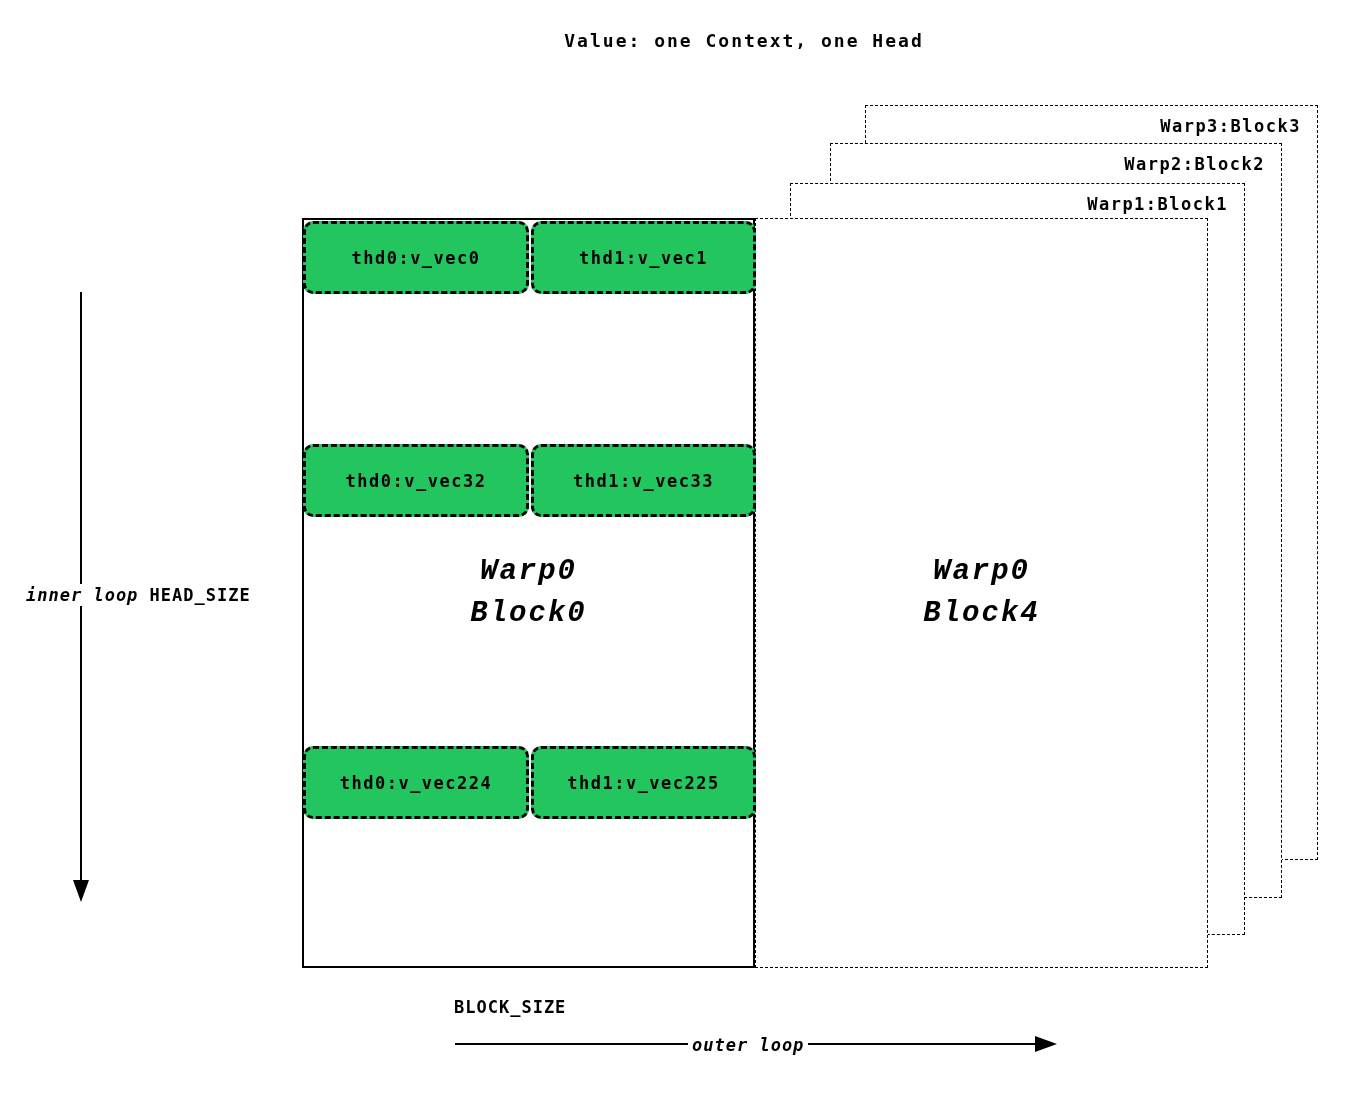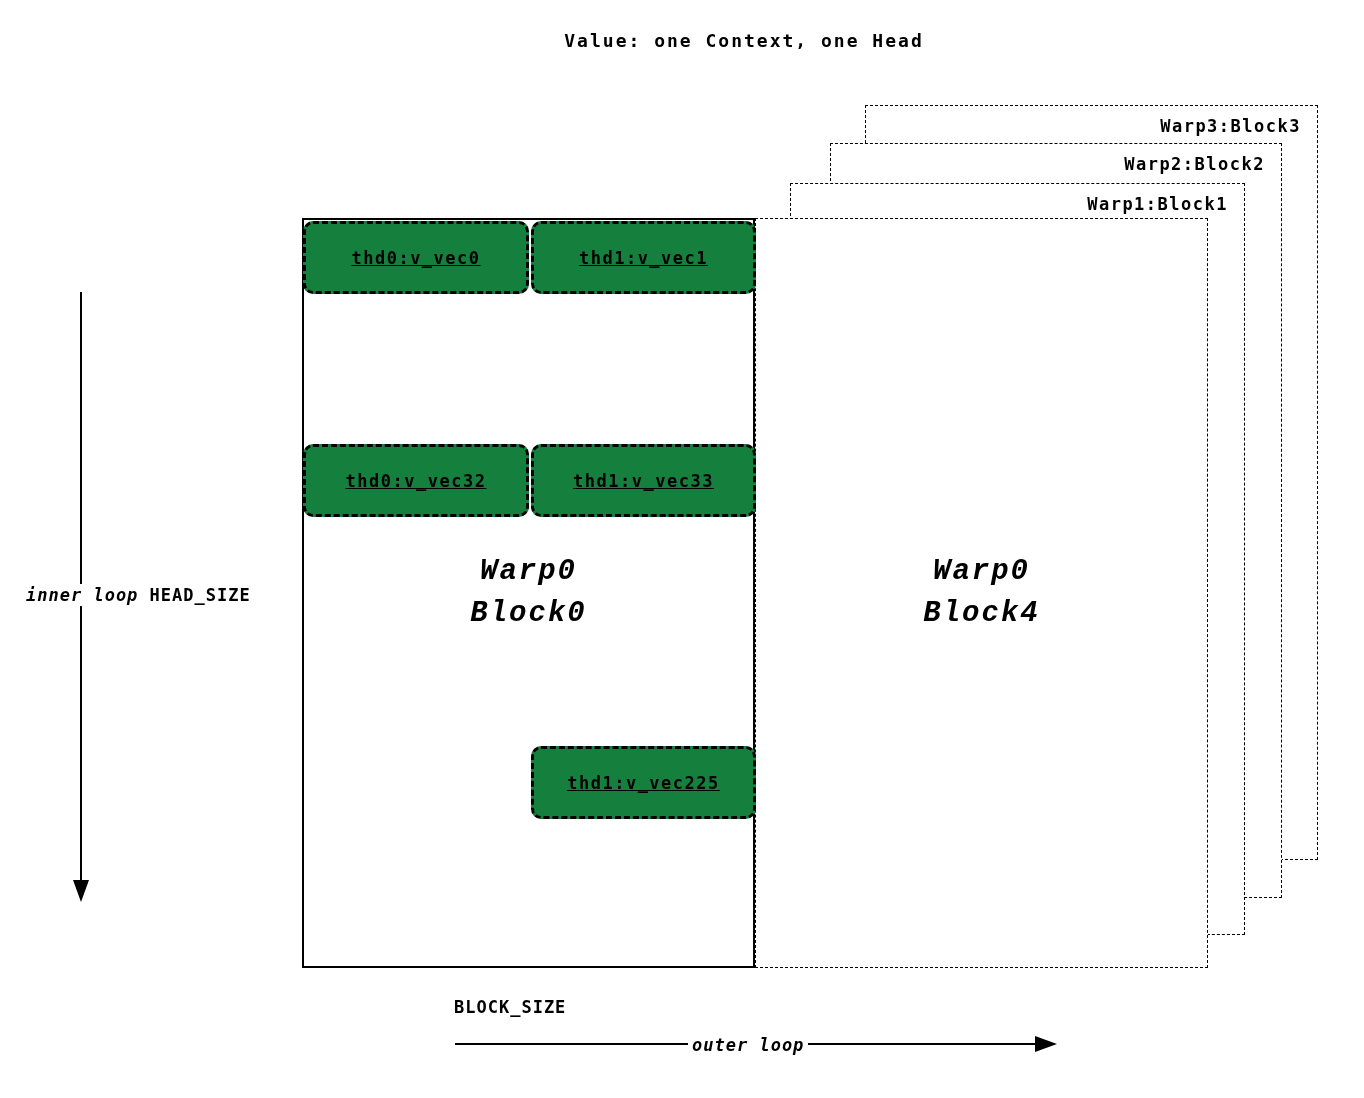--- a/index.html
+++ b/index.html
@@ -81,23 +81,22 @@
     height: 73px;
     border: 3px dashed #000000;
     border-radius: 10px;
     box-sizing: border-box;
     display: flex;
     align-items: center;
     justify-content: center;
     font-size: 17px;
     font-weight: bold;
     letter-spacing: 1.5px;
-    background: #15803d;
+    background: #22c55e;
     white-space: nowrap;
-    text-decoration: underline;
   }
   .cell.colL { left: -1px;  width: 226px; }
   .cell.colR { left: 227px; width: 225px; }
   .cell.row0 { top: 1px; }
   .cell.row1 { top: 224px; text-align: center; }
   .cell.row2 { top: 526px; }
   .arrow-svg {
     position: absolute;
   }
   .axis-label {
@@ -143,20 +142,21 @@
       <div>Warp0</div>
       <div>Block0</div>
     </div>
 
     <div class="cell row0 colL">thd0:v_vec0</div>
     <div class="cell row0 colR">thd1:v_vec1</div>
 
     <div class="cell row1 colL">thd0:v_vec32</div>
     <div class="cell row1 colR">thd1:v_vec33</div>
 
+    <div class="cell row2 colL">thd0:v_vec224</div>
     <div class="cell row2 colR">thd1:v_vec225</div>
   </div>
 
   <svg class="arrow-svg" style="left:69px; top:292px;" width="24" height="612">
     <line x1="12" y1="0" x2="12" y2="590" stroke="#000000" stroke-width="2"></line>
     <polygon points="4,588 20,588 12,610" fill="#000000"></polygon>
   </svg>
 
   <div class="axis-label inner-loop-label">
     <span class="italic">inner loop</span>

